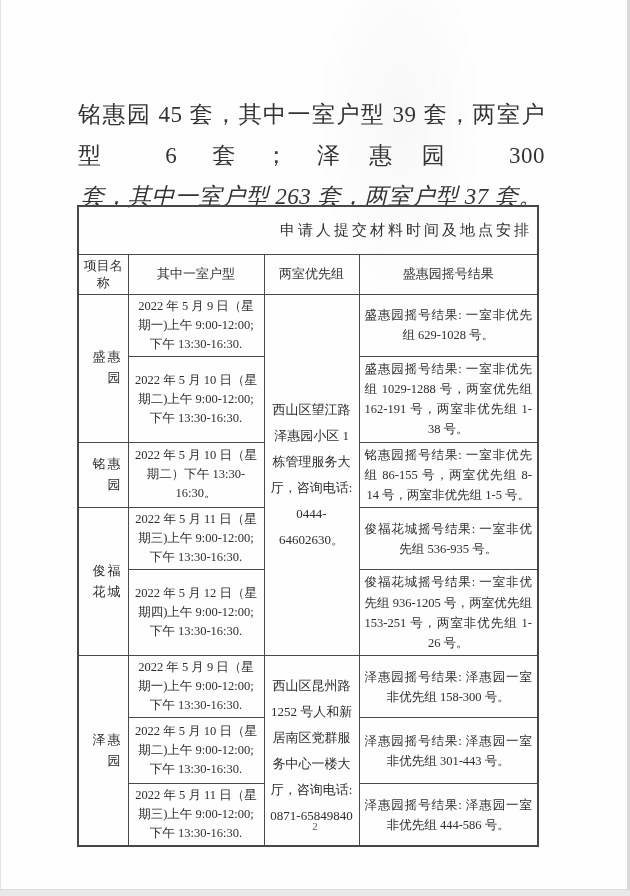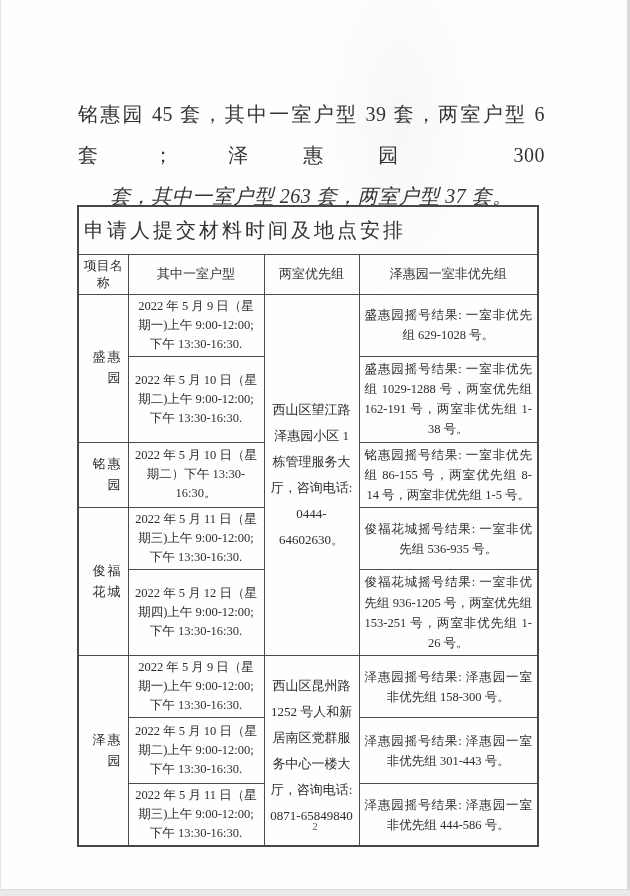--- a/index.html
+++ b/index.html
@@ -16,21 +16,21 @@
     background:
       radial-gradient(ellipse 120px 260px at 400px 120px, rgba(120,120,120,0.05), transparent 70%),
       #fefefe;
   }
   .edge-right  { position: absolute; top: 0; right: 0; width: 3px; height: 896px; background: #d9d9d9; }
   .edge-left   { position: absolute; top: 0; left: 0; width: 1px; height: 896px; background: #e3e3e3; }
   .edge-bottom { position: absolute; left: 0; bottom: 0; width: 630px; height: 7px; background: #e9e9e9; border-top: 1px solid #dcdcdc; }
 
   .intro {
     position: absolute; left: 78px; top: 94px; width: 467px;
-    font-size: 20px; line-height: 41px; color: #333;
+    font-size: 23px; line-height: 41px; color: #333;
     letter-spacing: 0.5px;
   }
   .intro .l1 { text-align: justify; text-align-last: justify; }
   .intro .l2 { text-align: center; font-style: italic; }
 
   .section-heading {
     position: absolute; left: 108px; top: 176px;
     font-family: "Liberation Sans", sans-serif;
     font-weight: 700; font-size: 17px; color: #2e2e2e;
     letter-spacing: 1px;
@@ -42,22 +42,22 @@
     border-collapse: collapse;
     font-size: 12.5px; color: #2d2d2d;
     border: 2px solid #474747;
   }
   table.sched td {
     border: 1px solid #4a4a4a;
     vertical-align: middle;
     padding: 2px 5px;
   }
   tr.title-row td {
-    height: 48px; text-align: left;
-    font-size: 20px; letter-spacing: 3px; color: #333;
+    height: 48px; text-align: right;
+    font-size: 15px; letter-spacing: 3px; color: #333;
   }
   tr.head-row td {
     height: 37px; text-align: center;
     font-size: 13px; color: #333; line-height: 1.35;
     padding: 2px 3px;
   }
   td.proj {
     text-align: right; font-size: 13px; letter-spacing: 2px; line-height: 1.6;
   }
   td.time {
@@ -100,21 +100,21 @@
         <col style="width:179px">
     </colgroup>
     <tbody>
       <tr class="title-row">
         <td colspan="4">申请人提交材料时间及地点安排</td>
       </tr>
       <tr class="head-row">
         <td>项目名称</td>
         <td>其中一室户型</td>
         <td>两室优先组</td>
-        <td>泽惠园一室非优先组</td>
+        <td>盛惠园摇号结果</td>
       </tr>
 
       <tr class="h1">
         <td class="proj" rowspan="2">盛惠园</td>
         <td class="time">2022 年 5 月 9 日（星期一)上午 9:00-12:00; 下午 13:30-16:30.</td>
         <td class="loc" rowspan="5">西山区望江路泽惠园小区 1 栋管理服务大厅，咨询电话: 0444-64602630。</td>
         <td class="appl">盛惠园摇号结果: 一室非优先组 629-1028 号。</td>
       </tr>
       <tr class="h2">
         <td class="time">2022 年 5 月 10 日（星期二)上午 9:00-12:00; 下午 13:30-16:30.</td>

